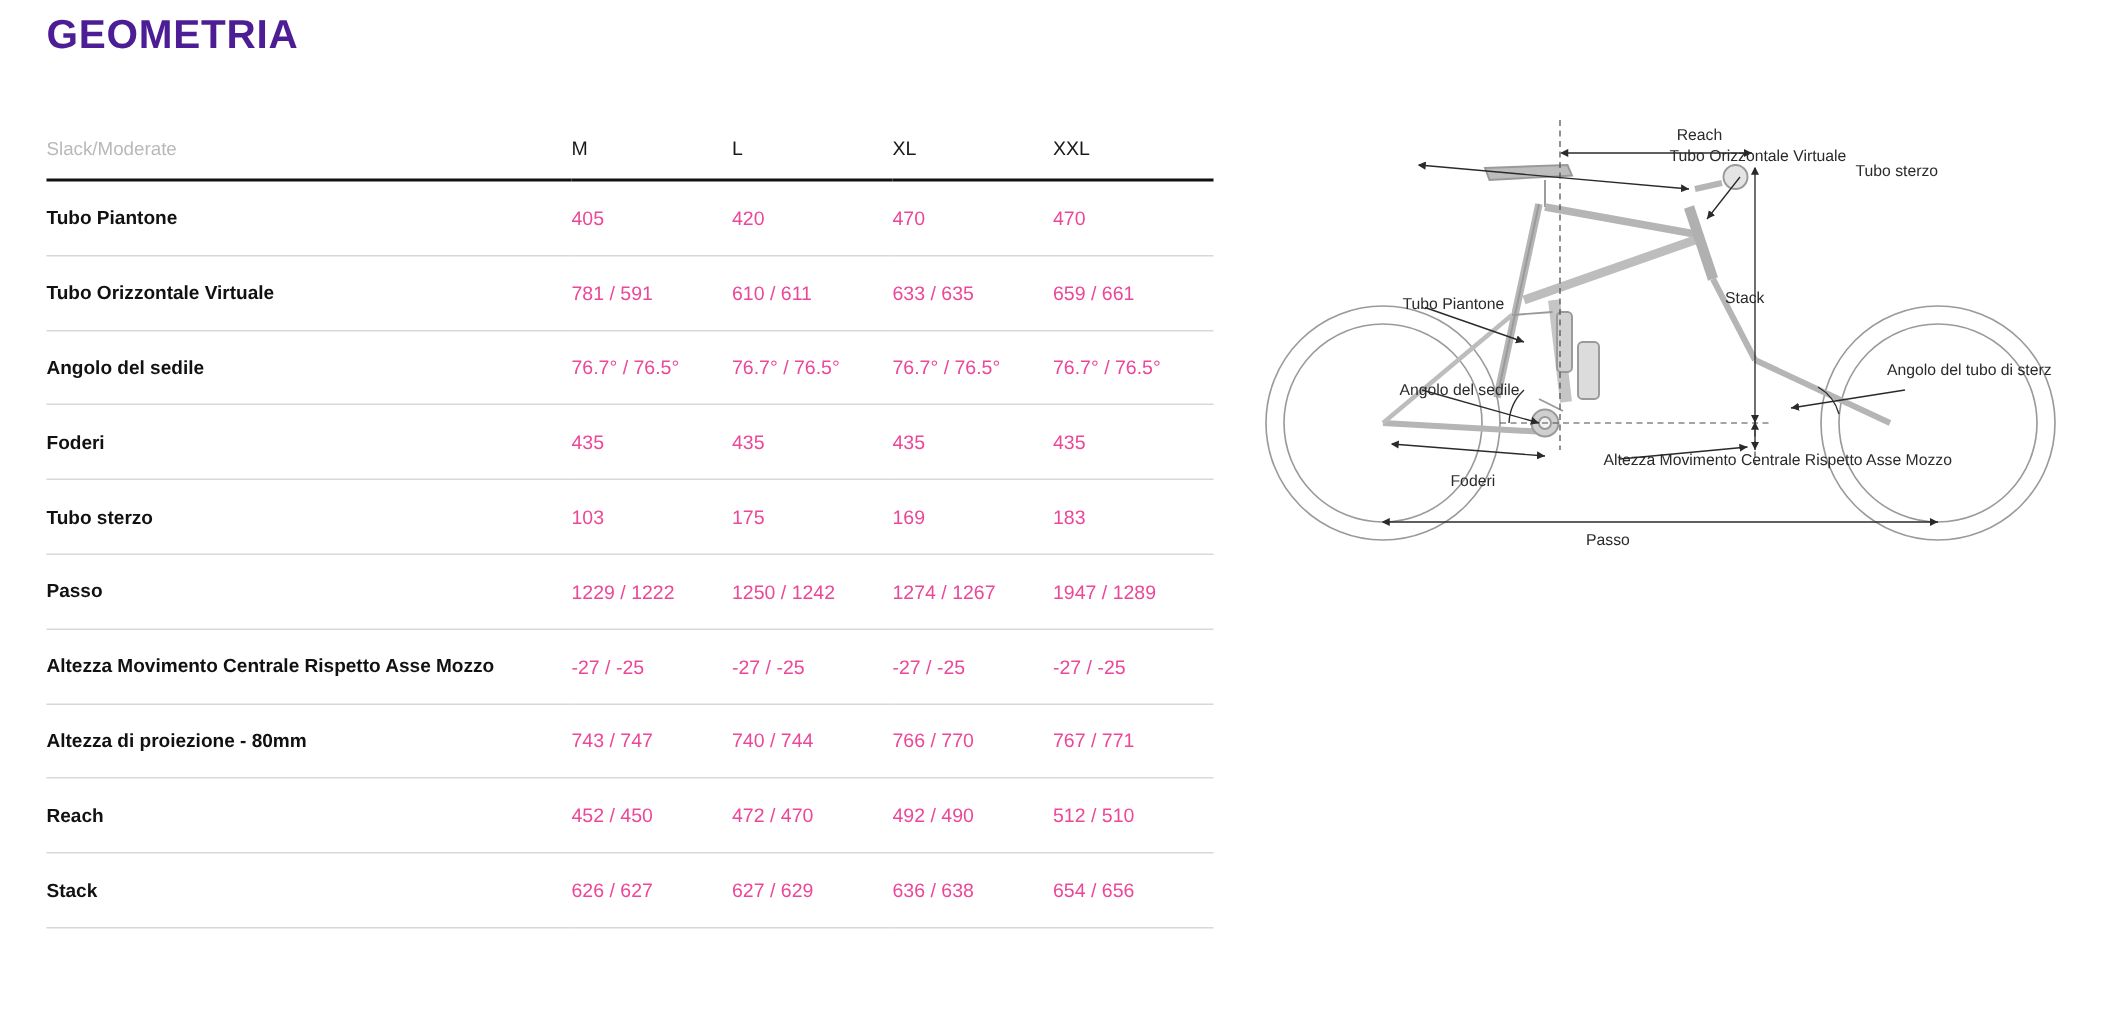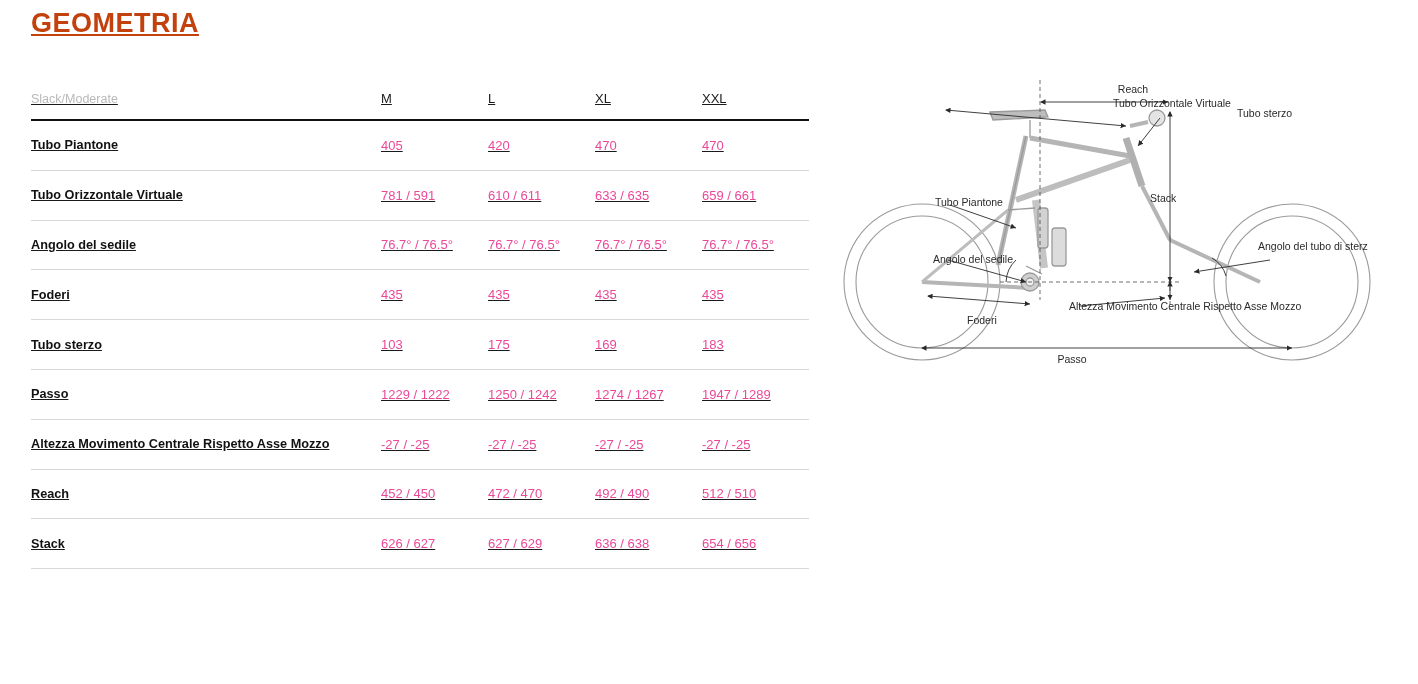--- a/index.html
+++ b/index.html
@@ -15,30 +15,28 @@
     position: relative;
     overflow: hidden;
   }
   .page-title {
     position: absolute;
     left: 31px;
     top: 8px;
     font-size: 27px;
     font-weight: bold;
     letter-spacing: 0.5px;
-    color: #c2410c;
-    text-decoration: underline;
+    color: #4c1d95;
   }
   
   .geo-table-wrap {
     position: absolute;
     left: 31px;
     top: 78px;
     width: 778px;
-    text-decoration: underline;
   }
   table.geo-table {
     border-collapse: collapse;
     width: 778px;
     table-layout: fixed;
   }
   table.geo-table th, table.geo-table td {
     text-align: left;
     vertical-align: middle;
     padding: 0;
@@ -159,20 +157,27 @@
         <td>1250 / 1242</td>
         <td>1274 / 1267</td>
         <td>1947 / 1289</td>
       </tr>
       <tr>
         <td class="row-label">Altezza Movimento Centrale Rispetto Asse Mozzo</td>
         <td>-27 / -25</td>
         <td>-27 / -25</td>
         <td>-27 / -25</td>
         <td>-27 / -25</td>
+      </tr>
+      <tr>
+        <td class="row-label">Altezza di proiezione - 80mm</td>
+        <td>743 / 747</td>
+        <td>740 / 744</td>
+        <td>766 / 770</td>
+        <td>767 / 771</td>
       </tr>
       <tr>
         <td class="row-label">Reach</td>
         <td>452 / 450</td>
         <td>472 / 470</td>
         <td>492 / 490</td>
         <td>512 / 510</td>
       </tr>
       <tr>
         <td class="row-label">Stack</td>

